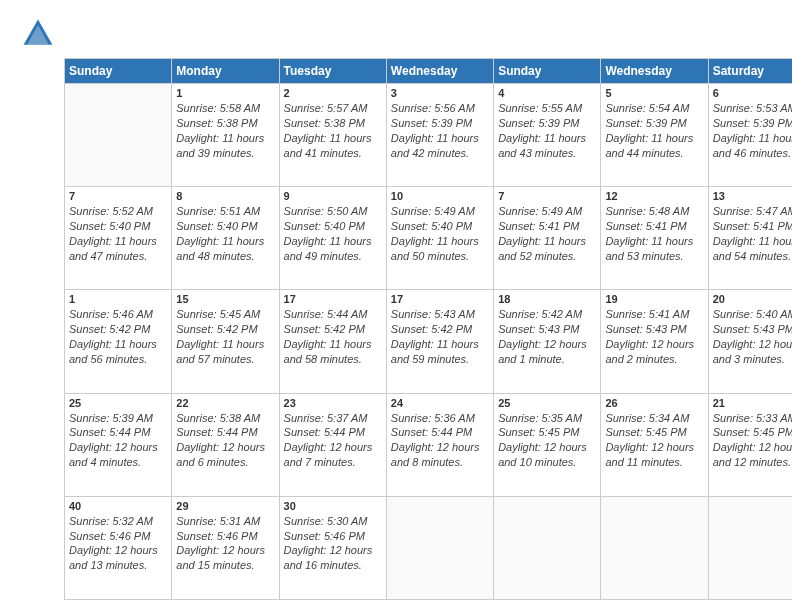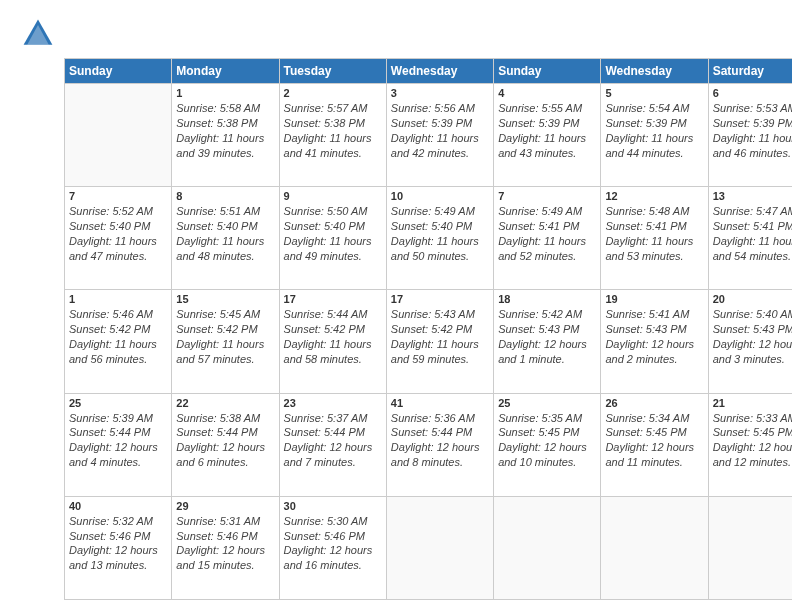--- a/index.html
+++ b/index.html
@@ -231,21 +231,21 @@
           </td>
           <td>
             <span class="day-num">22</span>
             <div class="cell-text">Sunrise: 5:38 AM<br>Sunset: 5:44 PM<br>Daylight: 12 hours and 6 minutes.</div>
           </td>
           <td>
             <span class="day-num">23</span>
             <div class="cell-text">Sunrise: 5:37 AM<br>Sunset: 5:44 PM<br>Daylight: 12 hours and 7 minutes.</div>
           </td>
           <td>
-            <span class="day-num">41</span>
+            <span class="day-num">24</span>
             <div class="cell-text">Sunrise: 5:36 AM<br>Sunset: 5:44 PM<br>Daylight: 12 hours and 8 minutes.</div>
           </td>
           <td>
             <span class="day-num">25</span>
             <div class="cell-text">Sunrise: 5:35 AM<br>Sunset: 5:45 PM<br>Daylight: 12 hours and 10 minutes.</div>
           </td>
           <td>
             <span class="day-num">26</span>
             <div class="cell-text">Sunrise: 5:34 AM<br>Sunset: 5:45 PM<br>Daylight: 12 hours and 11 minutes.</div>
           </td>

